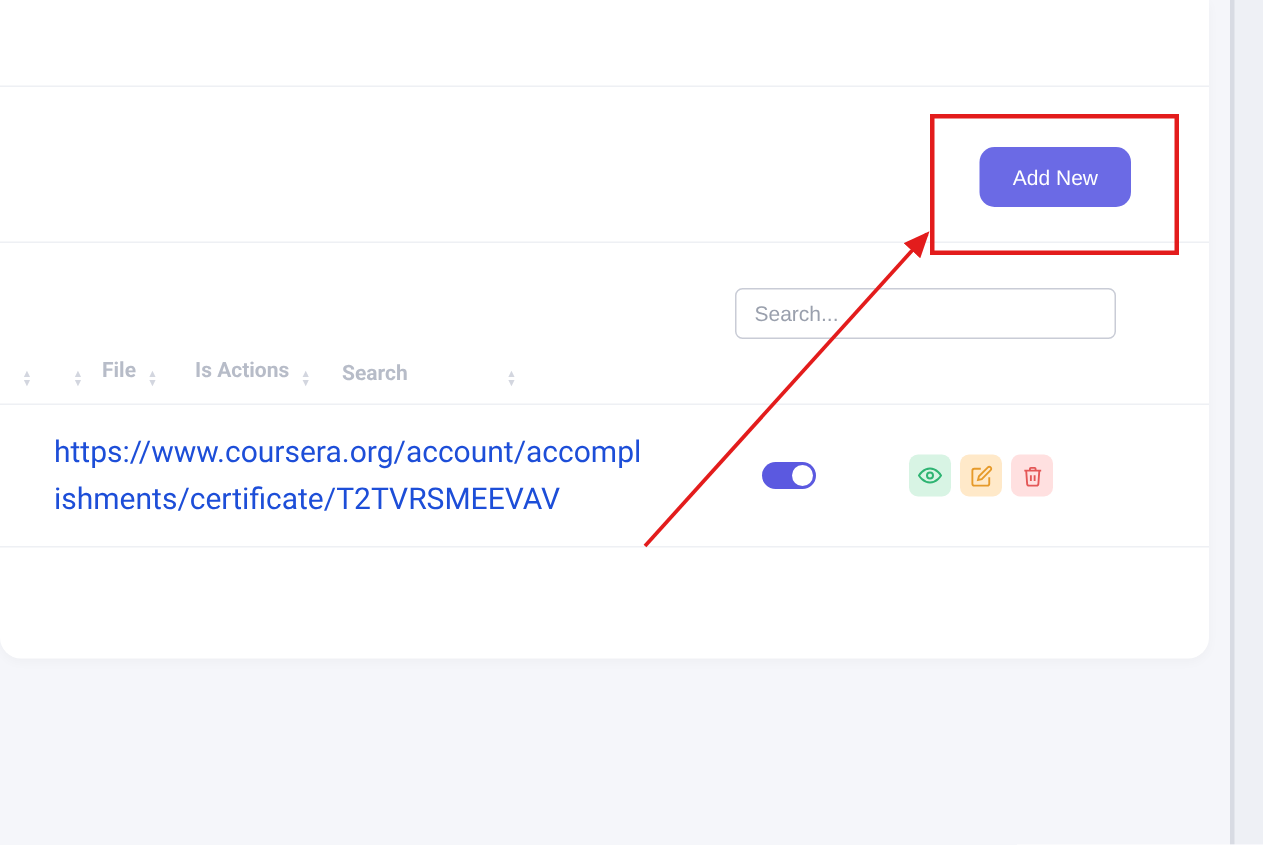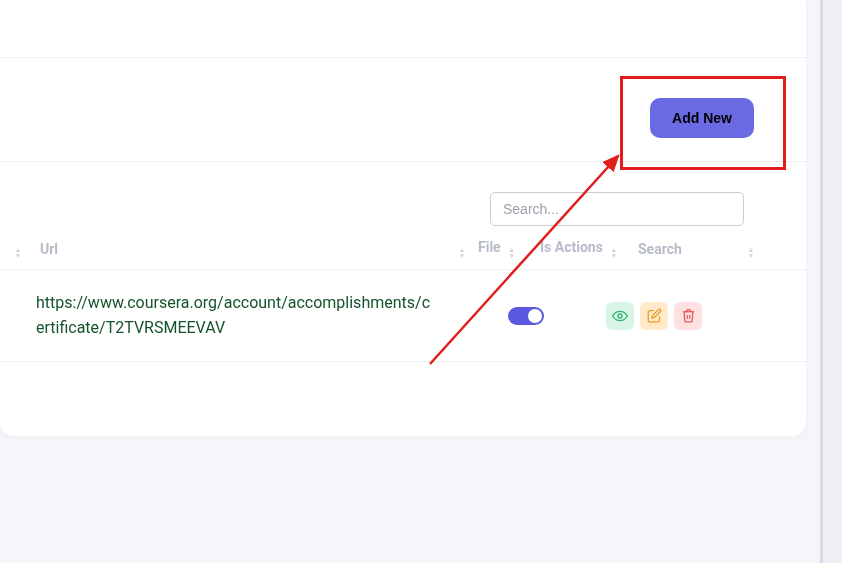--- a/index.html
+++ b/index.html
@@ -36,22 +36,22 @@
     .addnew-row {
       height: 104px;
       position: relative;
       border-bottom: 1px solid #eef0f4;
     }
     .add-new-btn {
       position: absolute;
       right: 52px;
       top: 40px;
       background: #6b6ae5;
-      color: #000000;
-      font-weight: 700;
+      color: #ffffff;
+      font-weight: 400;
       font-size: 14px;
       border: none;
       border-radius: 10px;
       padding: 12px 22px;
       cursor: pointer;
     }
     .annot-box {
       position: absolute;
       right: 20px;
       top: 18px;
@@ -99,22 +99,22 @@
       flex-direction: column;
       font-size: 7px;
       line-height: 6px;
       color: #d3d6df;
     }
     .tbody-row {
       display: flex;
       align-items: center;
       min-height: 92px;
       border-bottom: 1px solid #eef0f4;
-      font-size: 16px;
-      color: #14532d;
+      font-size: 20px;
+      color: #1d4ed8;
     }
     .url-cell {
       width: 446px;
       padding: 16px 14px 16px 36px;
       line-height: 1.55;
       word-break: break-all;
     }
     .file-cell { width: 62px; }
     .active-cell { width: 98px; display:flex; align-items:center; }
     .actions-cell { width: 120px; display:flex; flex-wrap: wrap; gap: 6px; align-content:center; }
@@ -168,21 +168,20 @@
     <input class="search-input" type="text" placeholder="Search..." style="">
   </div>
 
   <div class="thead-row">
     <div class="col-sort">
       <span class="sort-caret">
           <span>▲</span>
           <span>▼</span>
         </span>
     </div>
-    <div class="col-url">Url</div>
     <div class="col-url-sort">
       <span class="sort-caret">
           <span>▲</span>
           <span>▼</span>
         </span>
     </div>
     <div class="col-file">
       <span>File</span>
       <span class="sort-caret" style="margin-left:4px">
           <span>▲</span>

